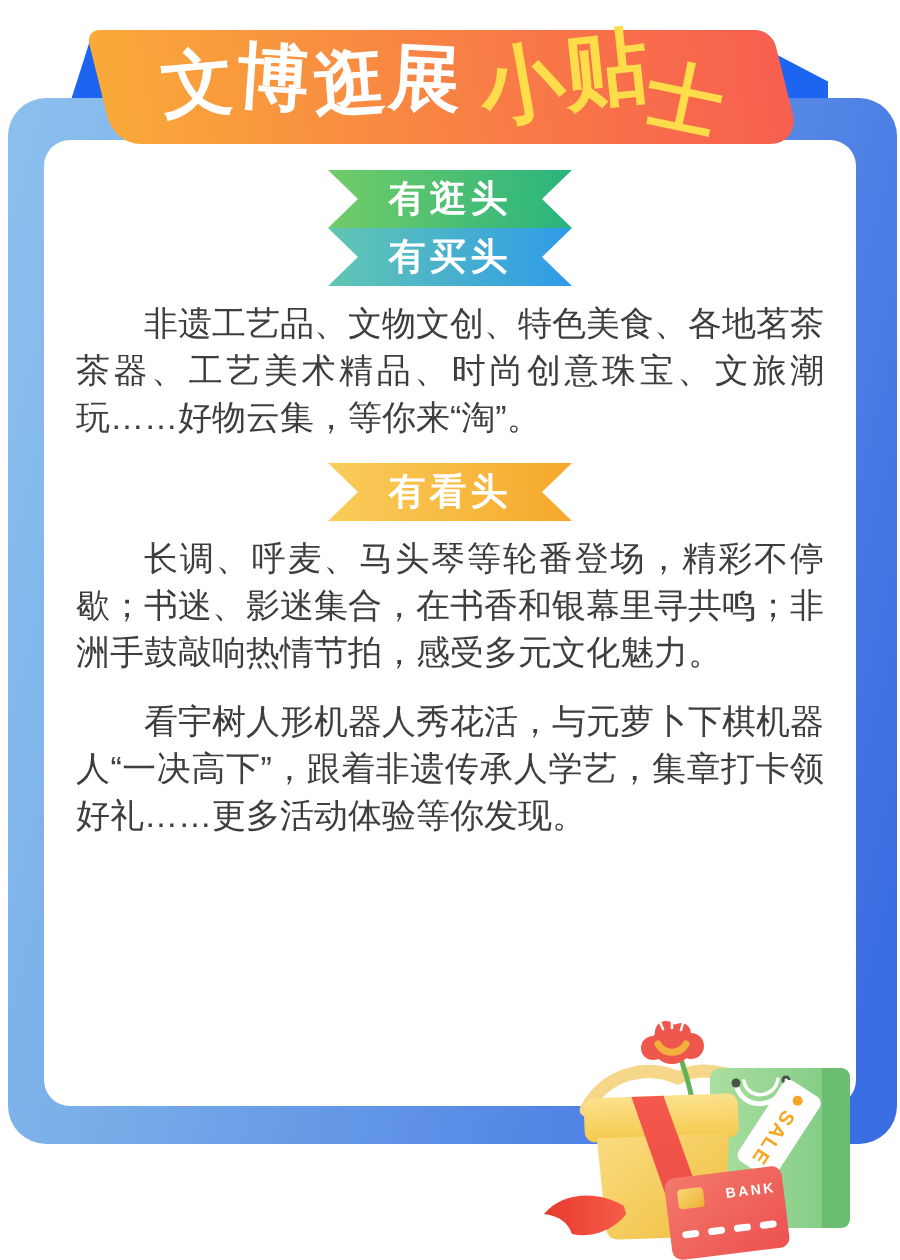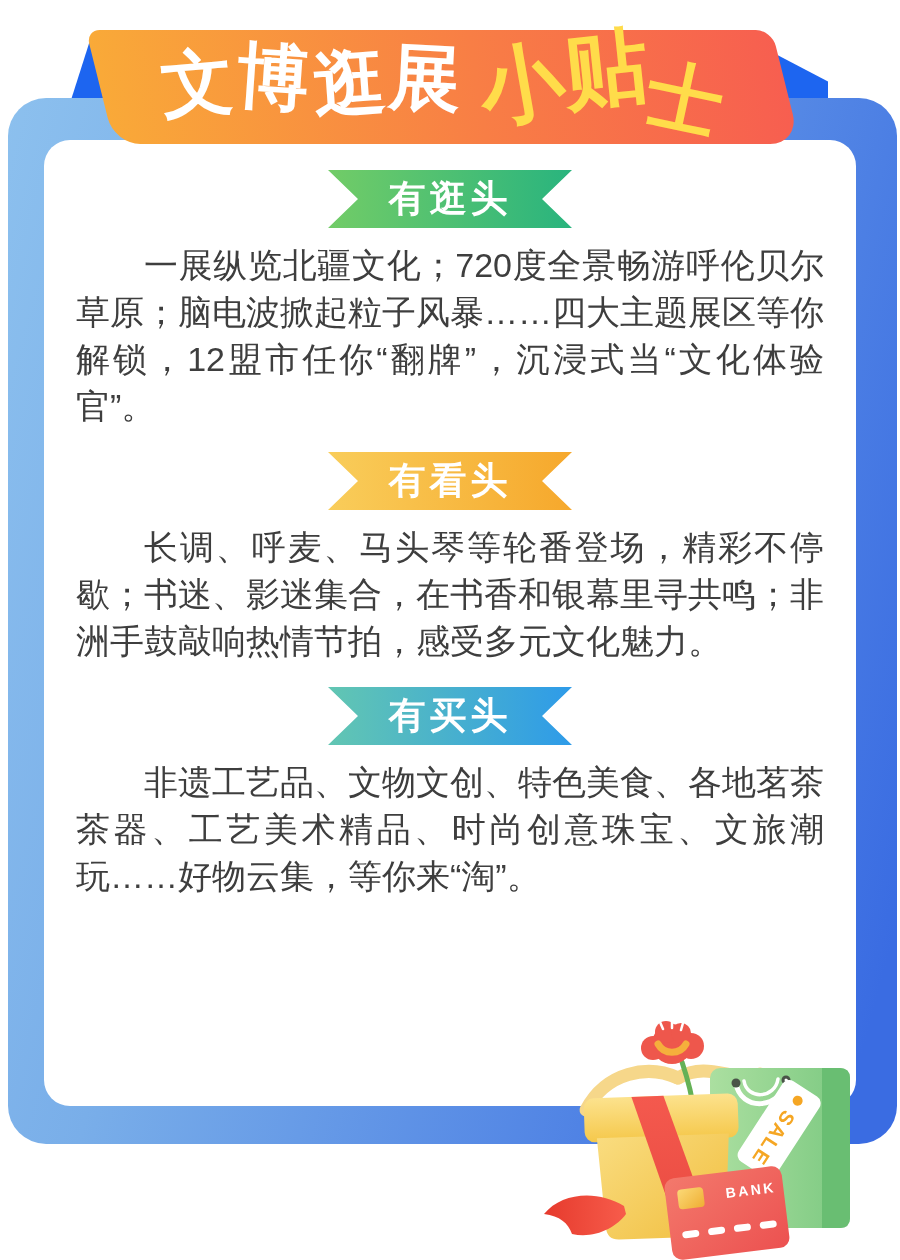--- a/index.html
+++ b/index.html
@@ -73,34 +73,34 @@
       <span class="ty">小</span>
       <span class="ty">贴</span>
       <span class="ty">士</span>
     </div>
   </div>
 
   <div class="card">
 
     <div class="section">
       <div class="ribbon" style="background: linear-gradient(90deg, rgb(114, 204, 103), rgb(41, 180, 126));">有逛头</div>
-      <p>一展纵览北疆文化；720度全景畅游呼伦贝尔草原；脑电波掀起粒子风暴……四大主题展区等你解锁，12盟市任你“翻牌”，沉浸式当“文化体验官”。</p>
+    </div>
+
+    <div class="section">
+      <div class="ribbon" style="background: linear-gradient(90deg, rgb(98, 198, 178), rgb(46, 155, 233));">有买头</div>
+      <p>非遗工艺品、文物文创、特色美食、各地茗茶茶器、工艺美术精品、时尚创意珠宝、文旅潮玩……好物云集，等你来“淘”。</p>
     </div>
 
     <div class="section">
       <div class="ribbon" style="background: linear-gradient(90deg, rgb(249, 205, 90), rgb(246, 168, 44));">有看头</div>
       <p>长调、呼麦、马头琴等轮番登场，精彩不停歇；书迷、影迷集合，在书香和银幕里寻共鸣；非洲手鼓敲响热情节拍，感受多元文化魅力。</p>
     </div>
 
     <div class="section">
-      <div class="ribbon" style="background: linear-gradient(90deg, rgb(98, 198, 178), rgb(46, 155, 233));">有买头</div>
-      <p>非遗工艺品、文物文创、特色美食、各地茗茶茶器、工艺美术精品、时尚创意珠宝、文旅潮玩……好物云集，等你来“淘”。</p>
-    </div>
-
-    <div class="section">
+      <p>看宇树人形机器人秀花活，与元萝卜下棋机器人“一决高下”，跟着非遗传承人学艺，集章打卡领好礼……更多活动体验等你发现。</p>
     </div>
 
   </div>
 
   <div class="illus">
     <svg viewBox="0 0 380 240" width="380" height="240">
       <defs>
         <linearGradient id="gBag" x1="0" y1="0" x2="1" y2="0">
           <stop offset="0" stop-color="#abdfa0"></stop>
             <stop offset="1" stop-color="#7cc981"></stop>

